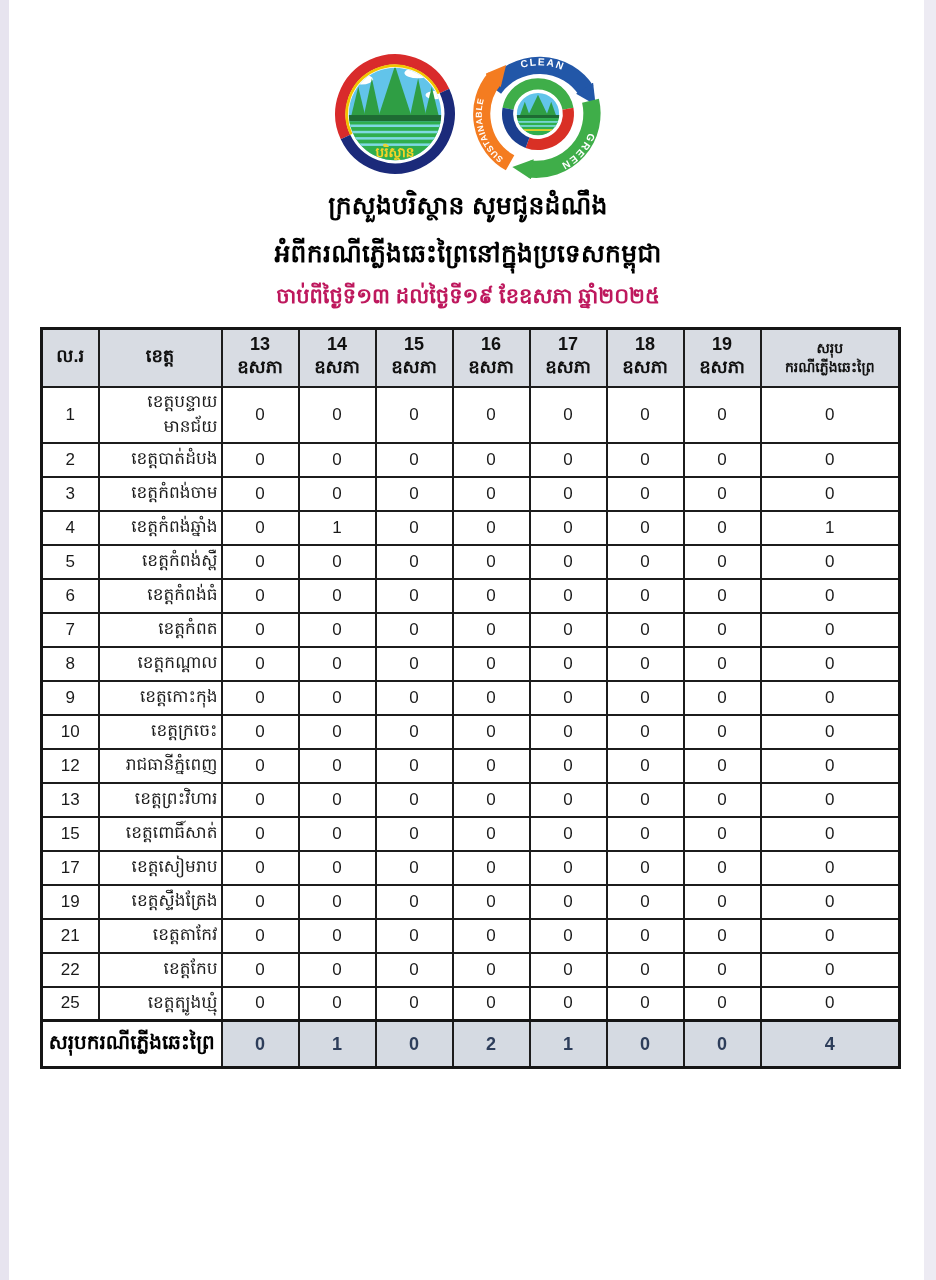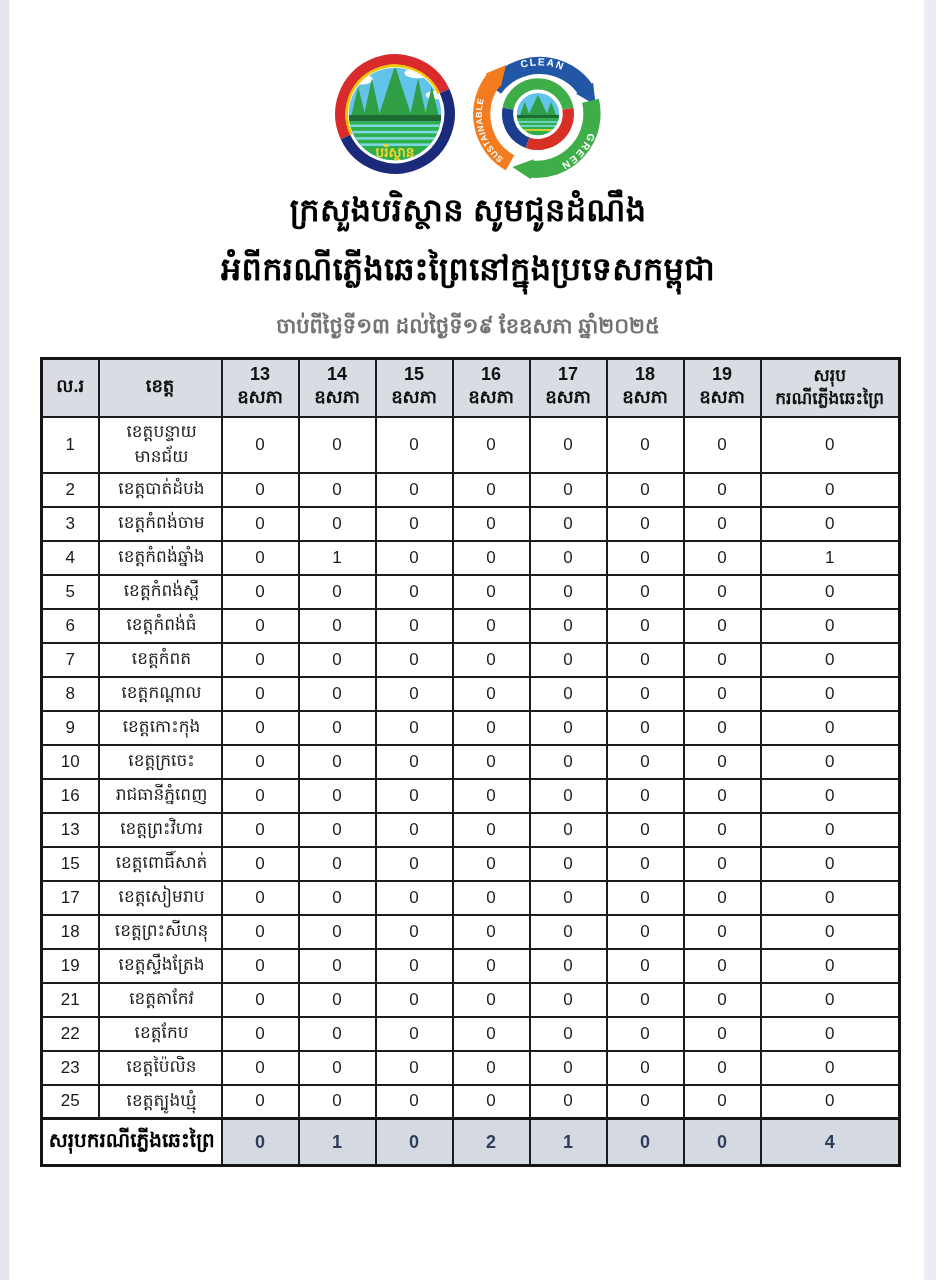--- a/index.html
+++ b/index.html
@@ -6,36 +6,36 @@
   body{
     width:936px;height:1280px;position:relative;background:#ffffff;
     font-family:"Liberation Sans","DejaVu Sans",sans-serif;color:#1a1a1a;
     overflow:hidden;
   }
   .edge{position:absolute;top:0;bottom:0;background:#e7e4ef;}
   .edge.left{left:0;width:9px;}
   .edge.right{right:0;width:12px;background:#edebf3;}
   .header{padding-top:50px;text-align:center;}
   .logos{display:flex;justify-content:center;align-items:center;gap:14px;height:128px;}
-  .title-line1,.title-line2{font-size:32px;font-weight:bold;color:#000;margin-top:12px;letter-spacing:.3px;}
-  .title-line3{font-size:21px;font-weight:bold;color:#737373;margin-top:16px;}
+  .title-line1,.title-line2{font-size:25px;font-weight:bold;color:#000;margin-top:12px;letter-spacing:.3px;}
+  .title-line3{font-size:21px;font-weight:bold;color:#be185d;margin-top:8px;}
   table.report{
     border-collapse:collapse;table-layout:fixed;width:858px;
     margin:14px 0 0 40px;border:3px solid #151515;
   }
   .report th,.report td{
     border:2px solid #1c1c1c;text-align:center;vertical-align:middle;
     font-size:17px;padding:2px 3px;box-sizing:border-box;
   }
   .report thead th{
     background:#d8dce3;font-weight:bold;height:58px;font-size:18px;color:#111;
   }
-  .report thead th .tot-line{display:block;font-size:17px;line-height:1.35;}
+  .report thead th .tot-line{display:block;font-size:14px;line-height:1.35;}
   .report tbody td{height:34px;background:#fff;}
-  .report tbody td.province{text-align:center;padding-left:6px;}
+  .report tbody td.province{text-align:right;padding-left:6px;}
   .report tfoot td{height:47px;border-top:3px solid #151515;}
   .report tfoot td.total-label{
     background:#ffffff;font-weight:bold;font-size:20px;color:#000;text-align:center;
   }
   .report tfoot td.total-val{
     background:#d5dae2;color:#2d3d5a;font-weight:bold;font-size:18px;
   }
 </style>
 </head>
 <body>
@@ -269,21 +269,21 @@
     <td>0</td>
     <td>0</td>
     <td>0</td>
     <td>0</td>
     <td>0</td>
     <td>0</td>
     <td>0</td>
     <td>0</td>
   </tr>
       <tr>
-    <td>16</td>
+    <td>12</td>
     <td class="province">រាជធានីភ្នំពេញ</td>
     <td>0</td>
     <td>0</td>
     <td>0</td>
     <td>0</td>
     <td>0</td>
     <td>0</td>
     <td>0</td>
     <td>0</td>
   </tr>
@@ -317,32 +317,20 @@
     <td>0</td>
     <td>0</td>
     <td>0</td>
     <td>0</td>
     <td>0</td>
     <td>0</td>
     <td>0</td>
     <td>0</td>
   </tr>
       <tr>
-    <td>18</td>
-    <td class="province">ខេត្តព្រះសីហនុ</td>
-    <td>0</td>
-    <td>0</td>
-    <td>0</td>
-    <td>0</td>
-    <td>0</td>
-    <td>0</td>
-    <td>0</td>
-    <td>0</td>
-  </tr>
-      <tr>
     <td>19</td>
     <td class="province">ខេត្តស្ទឹងត្រែង</td>
     <td>0</td>
     <td>0</td>
     <td>0</td>
     <td>0</td>
     <td>0</td>
     <td>0</td>
     <td>0</td>
     <td>0</td>
@@ -355,32 +343,20 @@
     <td>0</td>
     <td>0</td>
     <td>0</td>
     <td>0</td>
     <td>0</td>
     <td>0</td>
   </tr>
       <tr>
     <td>22</td>
     <td class="province">ខេត្តកែប</td>
-    <td>0</td>
-    <td>0</td>
-    <td>0</td>
-    <td>0</td>
-    <td>0</td>
-    <td>0</td>
-    <td>0</td>
-    <td>0</td>
-  </tr>
-      <tr>
-    <td>23</td>
-    <td class="province">ខេត្តប៉ៃលិន</td>
     <td>0</td>
     <td>0</td>
     <td>0</td>
     <td>0</td>
     <td>0</td>
     <td>0</td>
     <td>0</td>
     <td>0</td>
   </tr>
       <tr>

